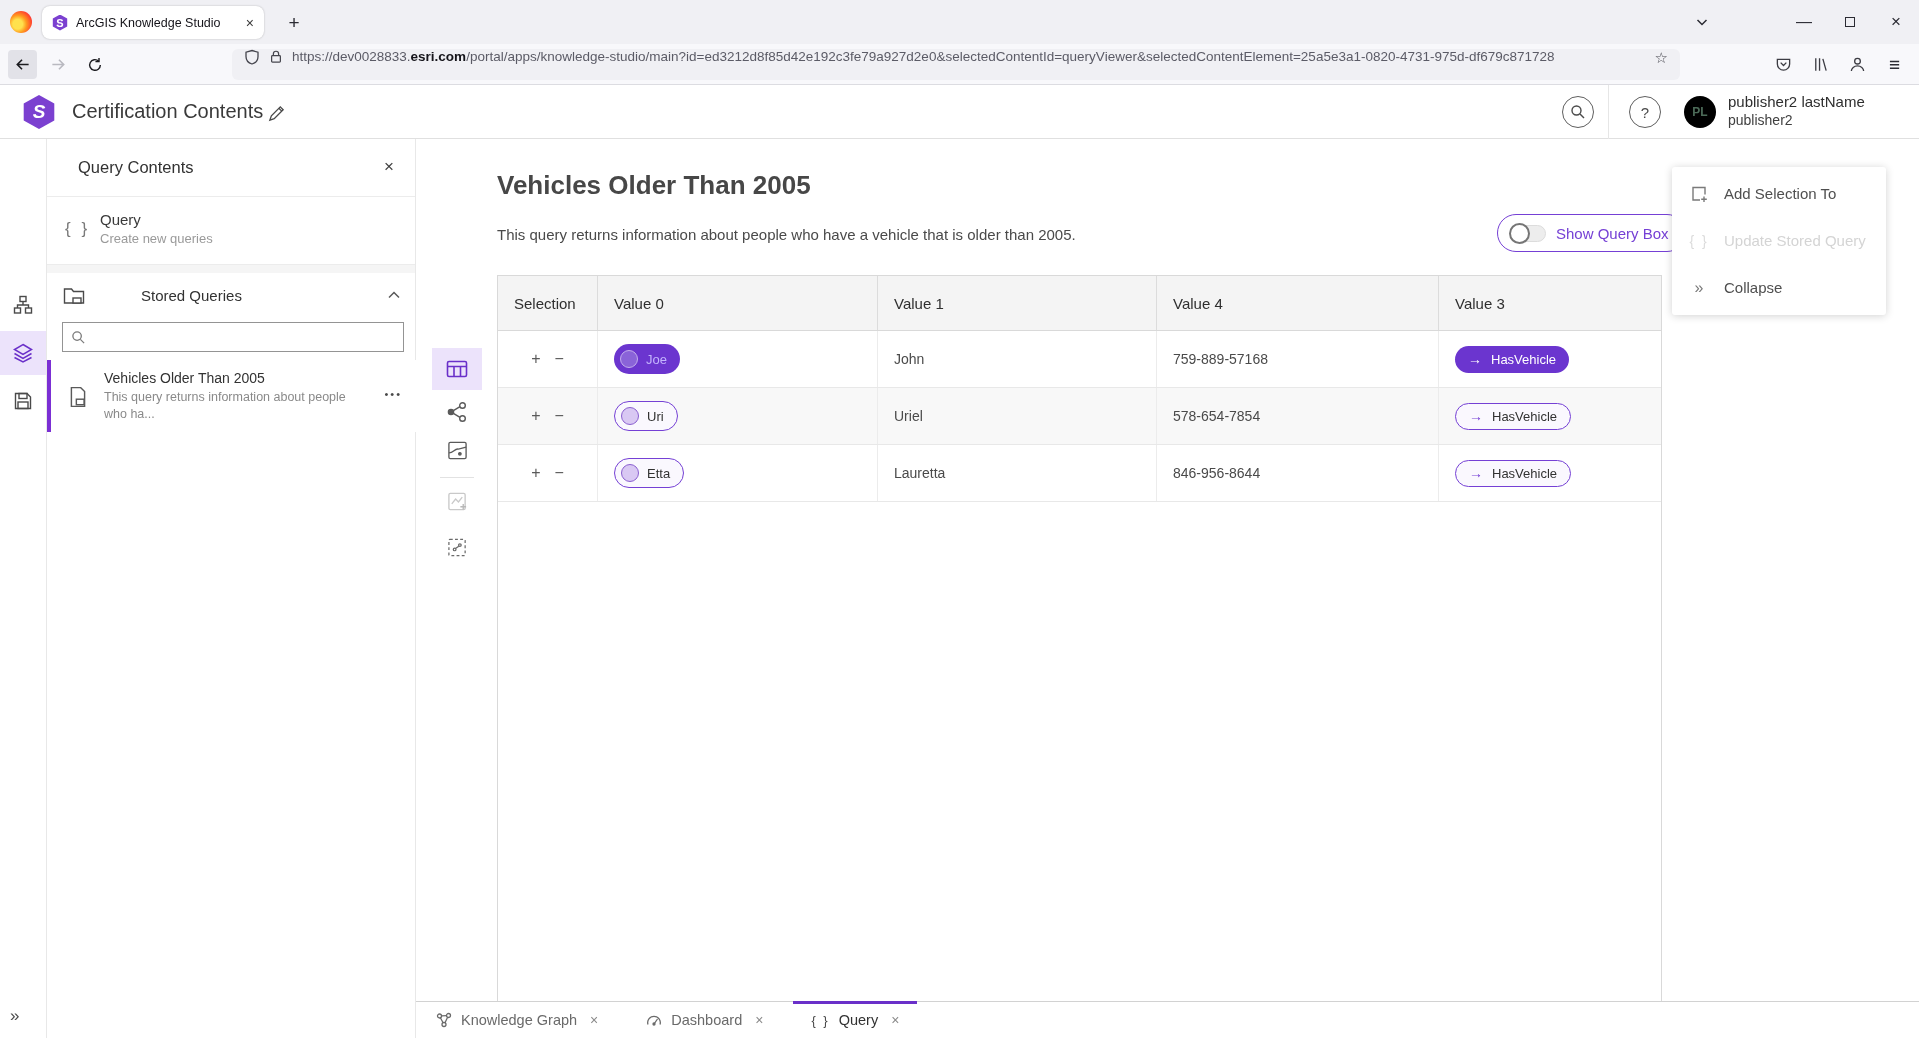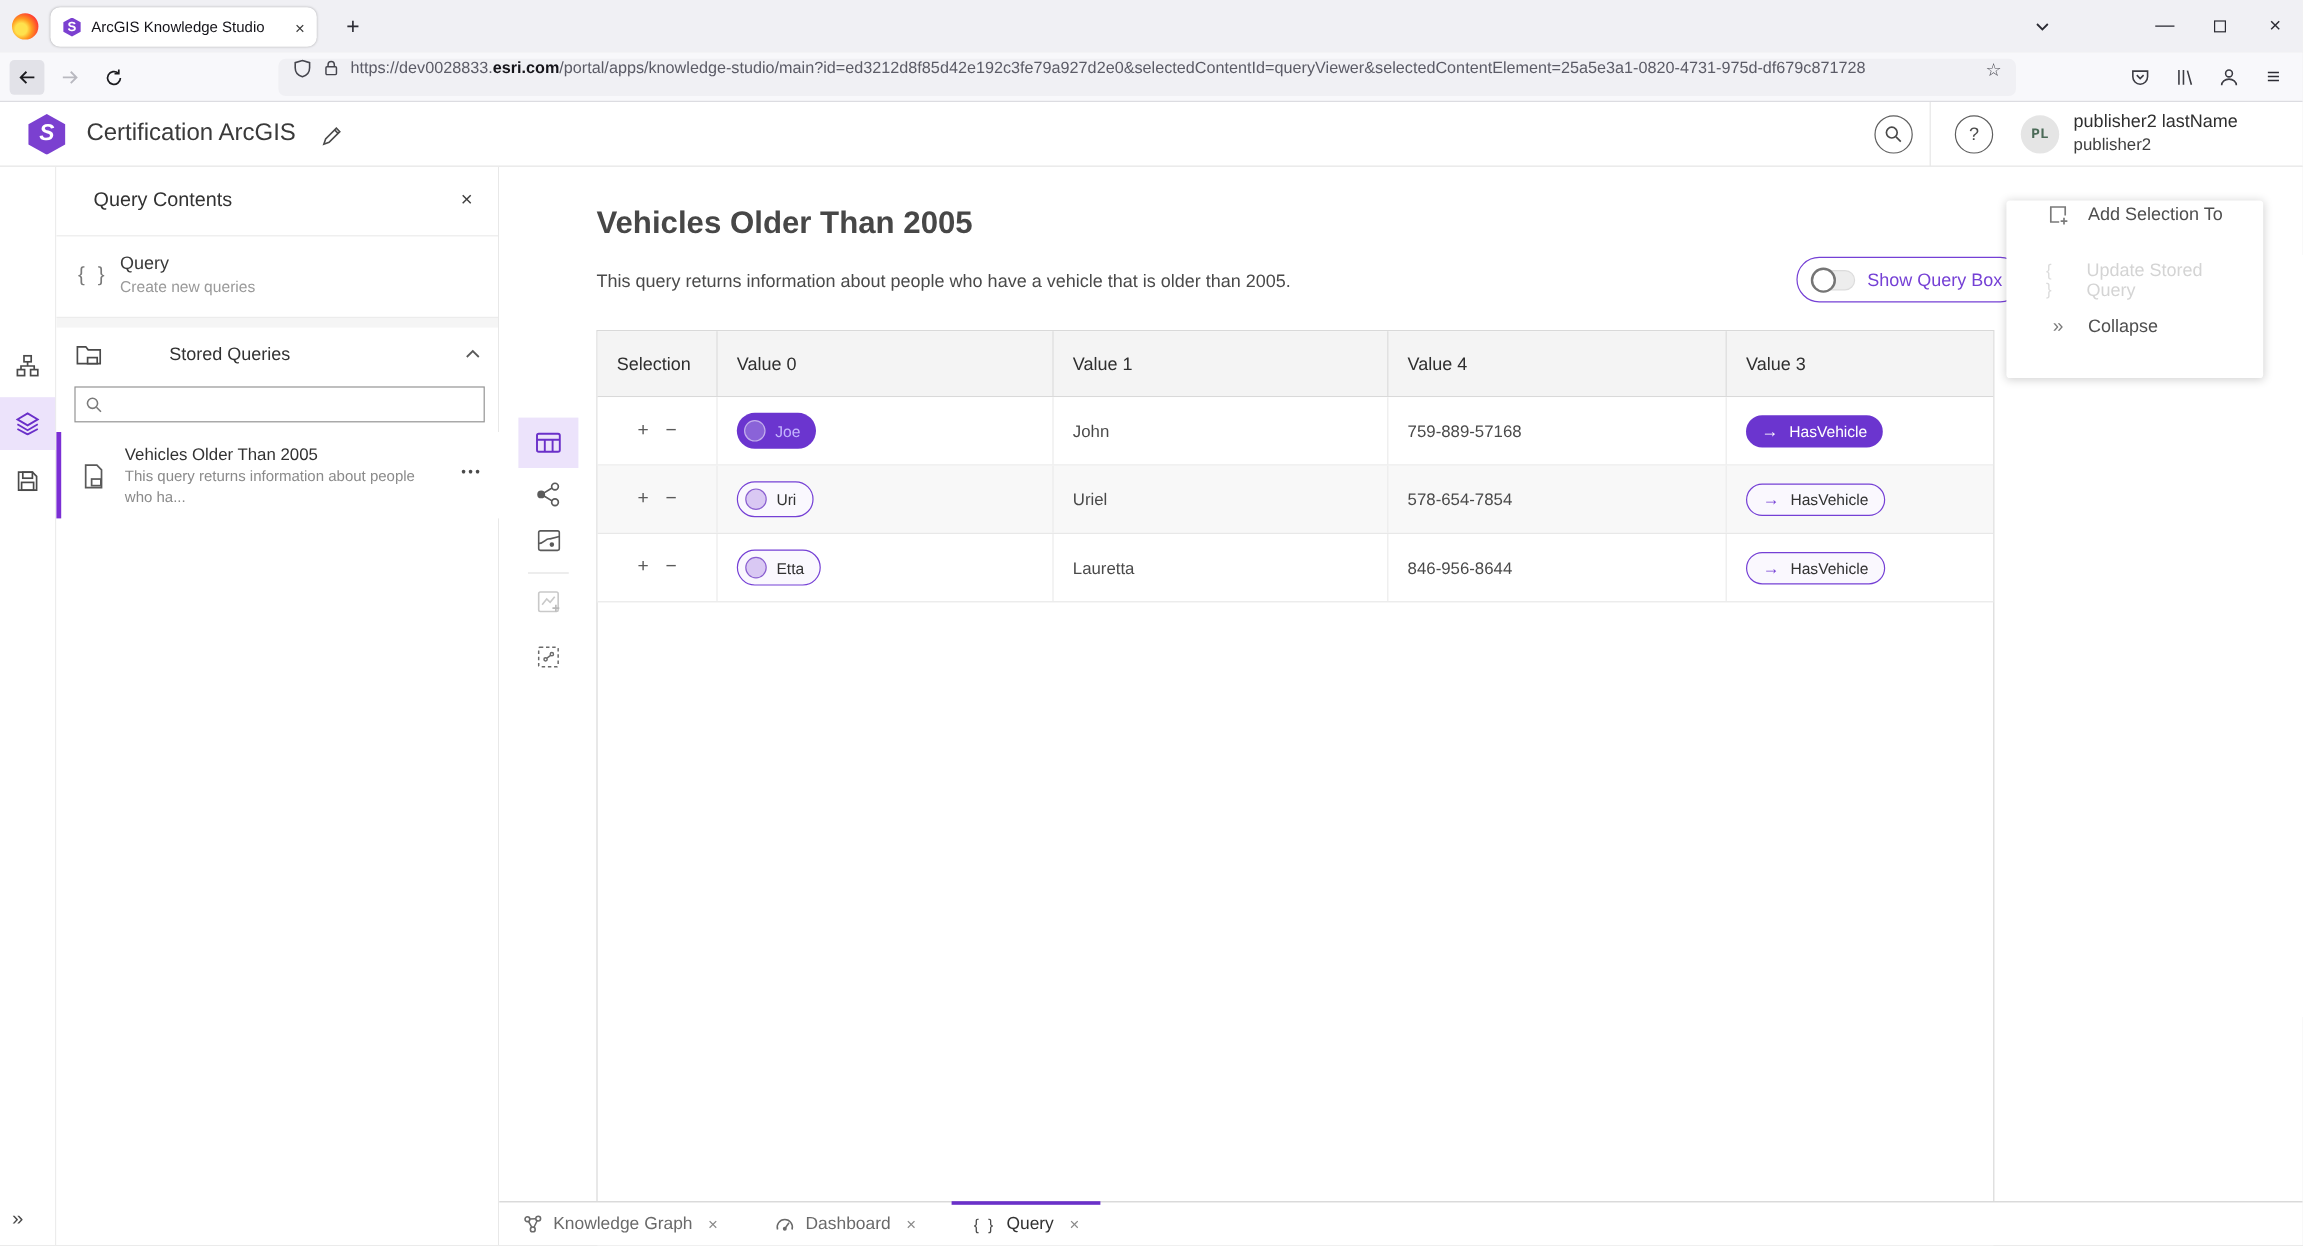--- a/index.html
+++ b/index.html
@@ -45,22 +45,22 @@
   .app-header { position:absolute; left:0; top:85px; width:1919px; height:54px; background:#fff; border-bottom:1px solid #e0e0e0; }
   .app-logo { position:absolute; left:22px; top:10px; width:34px; height:34px; background:#7b40d0;
               clip-path:polygon(50% 0,95% 25%,95% 75%,50% 100%,5% 75%,5% 25%);
               color:#fff; font-size:19px; font-weight:bold; font-style:italic; display:flex; align-items:center; justify-content:center; }
   .app-title { position:absolute; left:72px; top:15px; font-size:20px; color:#3a3a3a; }
   .pencil-btn { position:absolute; left:264px; top:16px; width:24px; height:24px; display:flex; align-items:center; justify-content:center; }
   .hdr-circle { position:absolute; top:11px; width:32px; height:32px; border:1.3px solid #5f5f5f; border-radius:50%;
                 display:flex; align-items:center; justify-content:center; color:#4a4a4a; font-size:15px; }
   .hdr-search { left:1562px; } .hdr-help { left:1629px; }
   .hdr-div { position:absolute; left:1608px; top:0; width:1px; height:54px; background:#e6e6e6; }
-  .avatar { position:absolute; left:1684px; top:11px; width:32px; height:32px; border-radius:50%; background:#e5e5e5;
-            color:#4c6b58; font-size:12px; font-weight:bold; display:flex; align-items:center; justify-content:center;font-family:Liberation Mono, monospace; }
+  .avatar { position:absolute; left:1684px; top:11px; width:32px; height:32px; border-radius:50%; background:#000000;
+            color:#4c6b58; font-size:12px; font-weight:bold; display:flex; align-items:center; justify-content:center; }
   .user-block { position:absolute; left:1728px; top:8px; line-height:1.25; }
   .user-name { font-size:15px; color:#2f2f2f; }
   .user-sub  { font-size:14px; color:#3f3f3f; }
 
   
   .rail { position:absolute; left:0; top:139px; width:47px; height:899px; background:#fff; border-right:1px solid #e8e8e8; }
   .rail-ic { position:absolute; left:12px; width:22px; height:22px; color:#4a4a4a; display:flex; align-items:center; justify-content:center; }
   .rail-active-bg { position:absolute; left:0; top:192px; width:46px; height:44px; background:#ece3fb; }
   .rail-expand { position:absolute; left:10px; bottom:12px; font-size:17px; color:#4a4a4a; }
 
@@ -135,21 +135,21 @@
   .chip { display:inline-flex; align-items:center; gap:8px; height:26px; padding:0 11px; background:#e7dcf9; border-radius:13px;
           font-size:13px; color:#3f3268; }
   .chip .x { color:#5a5a5a; font-size:13px; }
   .pager { margin-left:auto; display:flex; align-items:center; gap:22px; }
   .pager-text { font-size:13px; color:#4a4a4a; }
   .pgbtn { font-size:18px; color:#c4c4c4; width:20px; text-align:center; }
 
   
   .menu { position:absolute; left:1256px; top:28px; width:214px; height:148px; background:#fff; border-radius:3px;
           box-shadow:0 1px 8px rgba(0,0,0,.18); padding:3px 0; }
-  .menu-item { height:47px; display:flex; align-items:flex-start; padding:0 14px 0 17px; gap:15px; font-size:15px; color:#4f4f4f;margin-left:16px; }
+  .menu-item { height:47px; display:flex; align-items:center; padding:0 14px 0 17px; gap:15px; font-size:15px; color:#4f4f4f; }
   .menu-item .mic { width:20px; display:flex; justify-content:center; color:#7a7a7a; }
   .menu-item.disabled { color:#d4d4d4; }
   .menu-item.disabled .mic { color:#dcdcdc; }
   .mic-braces { font-size:14px; letter-spacing:2px; }
   .mic-collapse { font-size:16px; }
 
   
   .bottomtabs { position:absolute; left:416px; top:1001px; width:1503px; height:37px; background:#fff; border-top:1px solid #d2d2d2;
                 display:flex; align-items:center; padding-left:8px; gap:24px; }
   .btab { position:relative; height:100%; display:flex; align-items:center; gap:9px; padding:0 12px; font-size:14.5px; color:#6a6a6a; }
@@ -237,21 +237,21 @@
           <circle cx="9" cy="5.5" r="3"></circle>
             <path d="M2.5 16 a6.5 5.5 0 0 1 13 0"></path>
           </svg>
       </div>
       <div class="tbicon hamburger">≡</div>
     </div>
   </div>
 
   <div class="app-header">
     <div class="app-logo">S</div>
-    <div class="app-title">Certification ArcGIS</div>
+    <div class="app-title">Certification Contents</div>
     <div class="pencil-btn">
       <svg width="19" height="19" viewBox="0 0 20 20" fill="none" stroke="#4a4a4a" stroke-width="1.4">
         <path d="M3 17 L4.6 12.4 14 3 L17 6 L7.6 15.4 3 17 Z"></path>
           <path d="M12.5 4.5 l3 3"></path>
         </svg>
     </div>
     <div class="hdr-circle hdr-search">
       <svg width="16" height="16" viewBox="0 0 16 16" fill="none" stroke="#4a4a4a" stroke-width="1.4">
         <circle cx="6.5" cy="6.5" r="4.5"></circle>
           <path d="M10 10 L14 14"></path>

